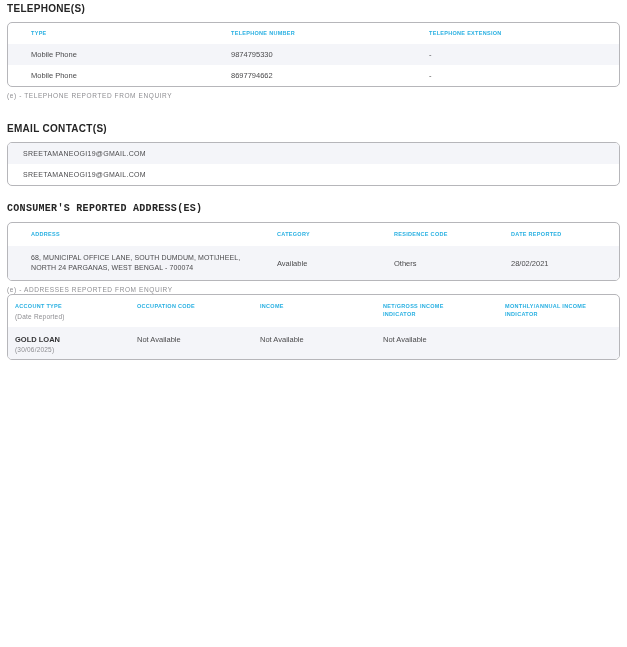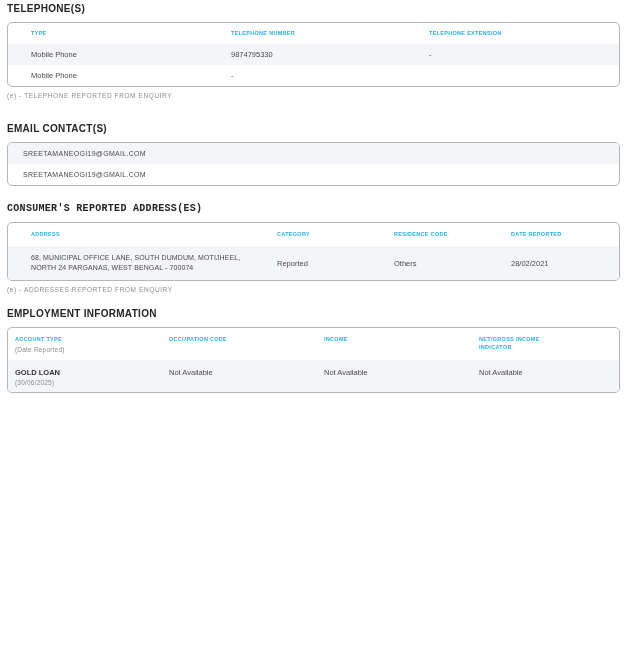--- a/index.html
+++ b/index.html
@@ -25,21 +25,21 @@
   .trow{display:grid;align-items:center;}
   .trow.alt{background:var(--alt-row);}
 
   .tel-grid{grid-template-columns:223px 198px 1fr;}
   .addr-grid{grid-template-columns:269px 117px 117px 1fr;}
   .emp-grid{grid-template-columns:122px 123px 123px 122px 1fr;}
 
   .tel-grid>.cell:first-child,.addr-grid>.cell:first-child{padding-left:23px;}
   .emp-grid>.cell{padding-left:7px;padding-right:28px;}
 
-  .h21{min-height:21px;} .h23{min-height:23px;} .h34{min-height:34px;} .h32{min-height:32px;gap:32px;}
+  .h21{min-height:21px;} .h23{min-height:23px;} .h34{min-height:34px;} .h32{min-height:32px;}
   .top-align{align-items:start;}
   .top-align>.cell{padding-top:8px;}
 
   .th{font-size:5.5px;font-weight:bold;color:var(--accent);letter-spacing:.3px;line-height:7.5px;}
   .td{font-size:7.5px;color:var(--body);line-height:9px;}
   .td.strong{font-weight:bold;color:var(--strong);}
   .sub{font-size:6.5px;color:var(--muted);line-height:8px;margin-top:2px;letter-spacing:.2px;}
   .addr-text{font-size:7px;line-height:10px;max-width:236px;letter-spacing:.1px;}
   .email-row{display:flex;align-items:center;min-height:21px;padding-left:15px;}
   .email-text{font-size:7px;color:var(--body);letter-spacing:.3px;}
@@ -58,20 +58,21 @@
         <div class="cell th">TELEPHONE NUMBER</div>
         <div class="cell th">TELEPHONE EXTENSION</div>
       </div>
       <div class="trow tel-grid h21 alt">
         <div class="cell td">Mobile Phone</div>
         <div class="cell td">9874795330</div>
         <div class="cell td">-</div>
       </div>
       <div class="trow tel-grid h21">
         <div class="cell td">Mobile Phone</div>
+        <div class="cell td">8697794662</div>
         <div class="cell td">-</div>
       </div>
     </div>
     <div class="note">(e) - TELEPHONE REPORTED FROM ENQUIRY</div>
   </section>
 
   <section>
     <h2 class="sec-title mt15">EMAIL CONTACT(S)</h2>
     <div class="card">
       <div class="email-row alt trow">
@@ -87,30 +88,29 @@
     <h2 class="sec-title mt17">CONSUMER'S REPORTED ADDRESS(ES)</h2>
     <div class="card">
       <div class="trow addr-grid h23">
         <div class="cell th">ADDRESS</div>
         <div class="cell th">CATEGORY</div>
         <div class="cell th">RESIDENCE CODE</div>
         <div class="cell th">DATE REPORTED</div>
       </div>
       <div class="trow addr-grid h34 alt">
         <div class="cell td addr-text">68, MUNICIPAL OFFICE LANE, SOUTH DUMDUM, MOTIJHEEL, NORTH 24 PARGANAS, WEST BENGAL - 700074</div>
-        <div class="cell td">Reported</div>
+        <div class="cell td">Available</div>
         <div class="cell td">Others</div>
         <div class="cell td">28/02/2021</div>
       </div>
     </div>
     <div class="note">(e) - ADDRESSES REPORTED FROM ENQUIRY</div>
   </section>
 
   <section>
-    <h2 class="sec-title mt14">EMPLOYMENT INFORMATION</h2>
     <div class="card">
       <div class="trow emp-grid h32 top-align">
         <div class="cell">
           <div class="th">ACCOUNT TYPE</div>
           <div class="sub">(Date Reported)</div>
         </div>
         <div class="cell th">OCCUPATION CODE</div>
         <div class="cell th">INCOME</div>
         <div class="cell th">NET/GROSS INCOME INDICATOR</div>
         <div class="cell th">MONTHLY/ANNUAL INCOME INDICATOR</div>

